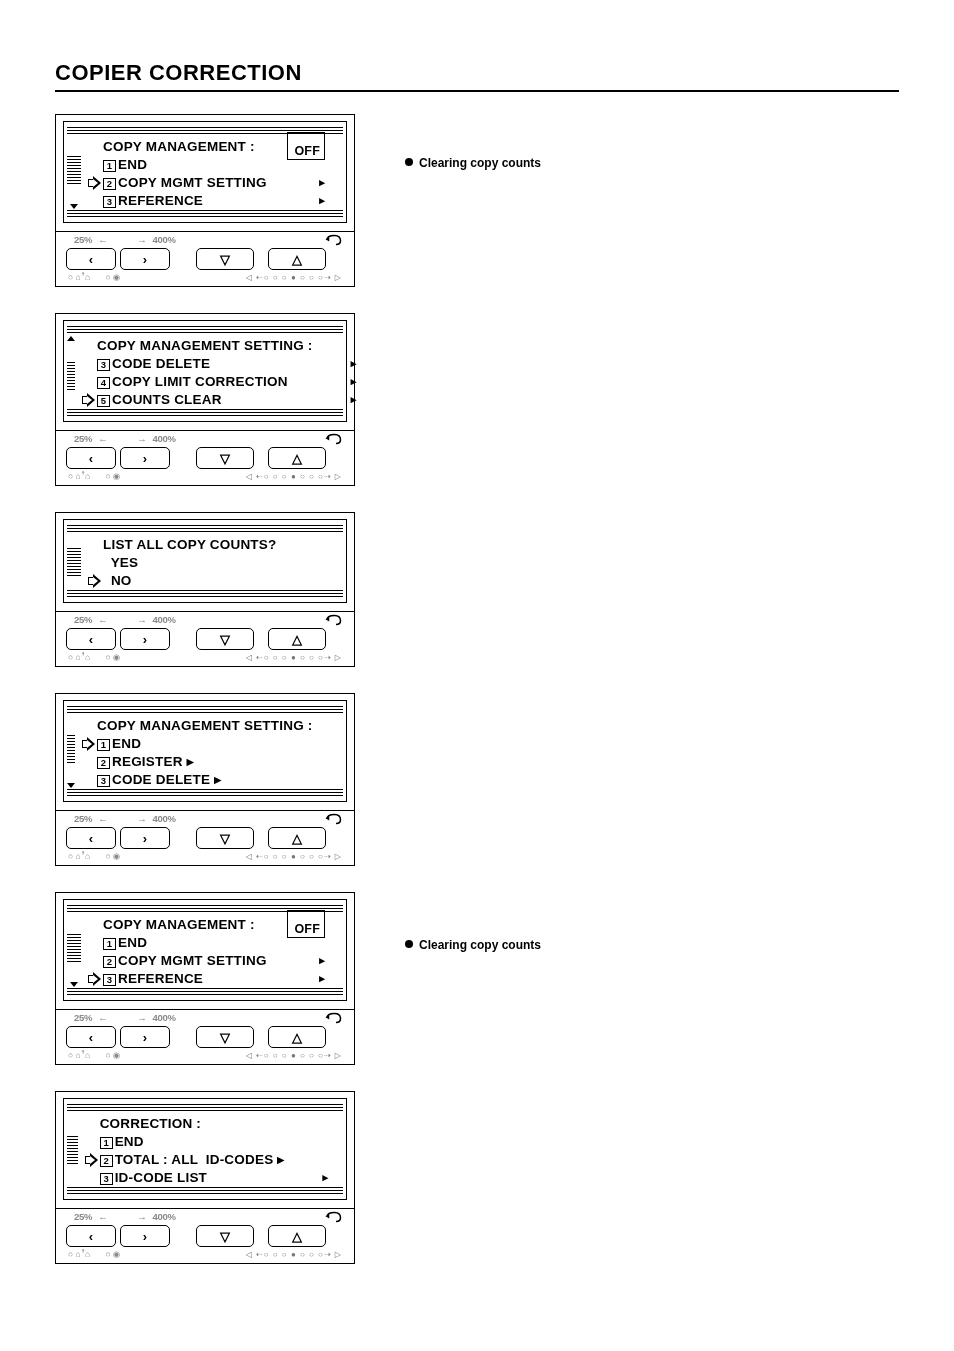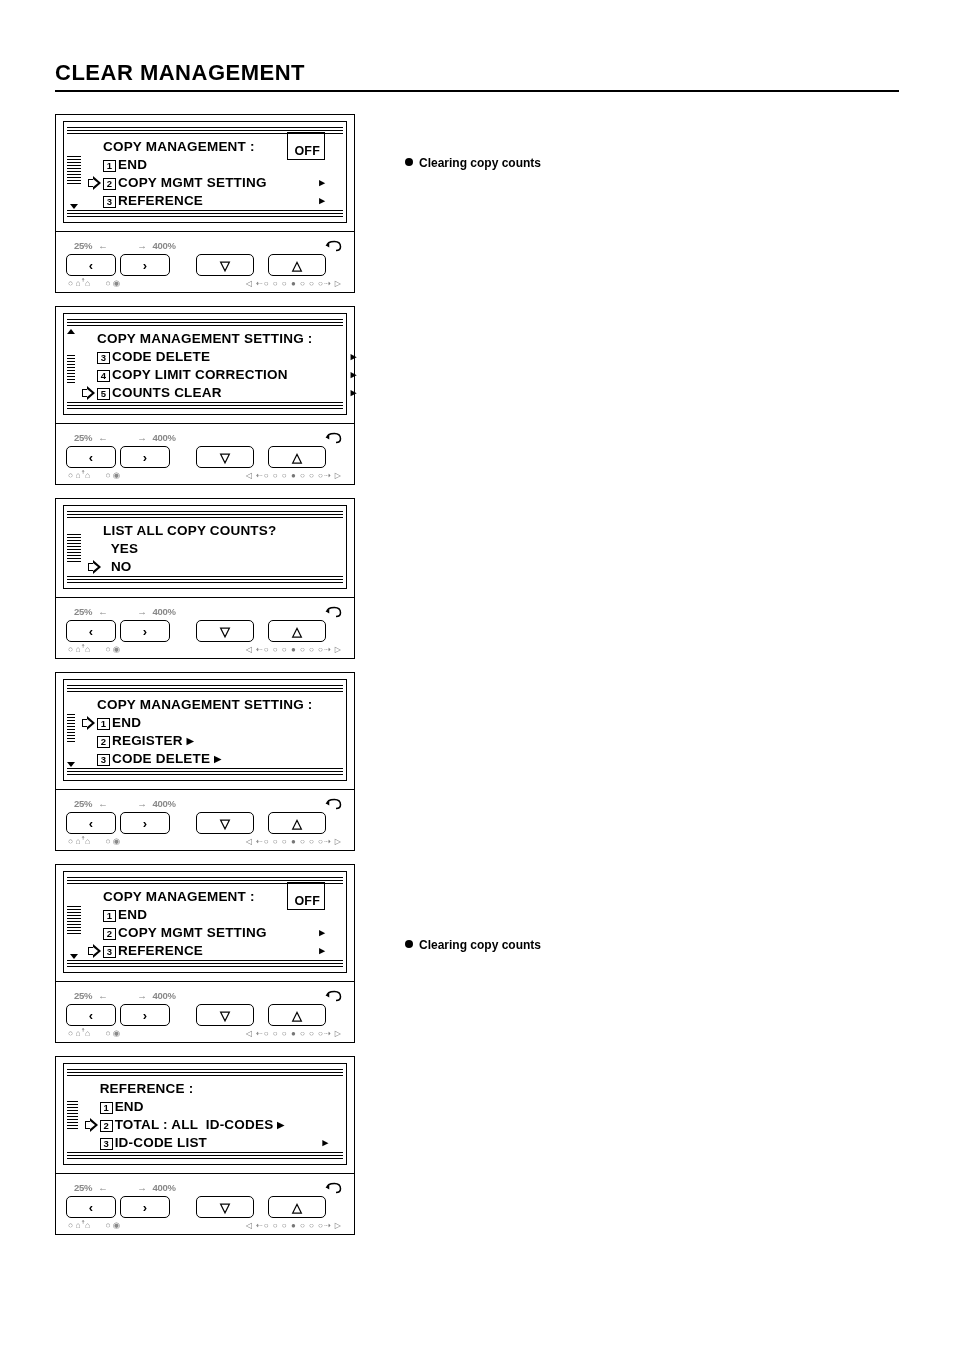--- a/index.html
+++ b/index.html
@@ -39,21 +39,21 @@
     width: 8px; height: 8px;
     background: #000;
     border-radius: 50%;
     vertical-align: 1px;
     margin-right: 6px;
   }
 
   
   .panel {
     border: 1px solid #000;
-    margin-bottom: 13px;
+    margin-bottom: 26px;
   }
   .lcd-outer {
     padding: 6px 7px 8px 7px;
   }
   .lcd {
     border: 1px solid #000;
     padding: 5px 3px 3px 3px;
     font-family: "Arial Narrow", Arial, sans-serif;
   }
   .stripes-top, .stripes-bottom {
@@ -160,21 +160,21 @@
     line-height: 10px;
     width: 11px;
     text-align: center;
     margin-right: 2px;
     font-weight: bold;
   }
 
   
   .controls {
     border-top: 1px solid #000;
-    padding: 7px 10px 4px 10px;
+    padding: 1px 10px 4px 10px;
     position: relative;
   }
   .zoom-line {
     font-size: 10px;
     color: #888;
     font-weight: bold;
     display: flex;
     align-items: center;
     justify-content: space-between;
     margin-bottom: 3px;
@@ -223,21 +223,21 @@
     border-right: 4px solid transparent;
   }
   .scroll-tri.up { border-bottom: 5px solid #000; margin: 1px auto; }
   .scroll-tri.down { border-top: 5px solid #000; margin: 1px auto; }
 
 </style>
 </head>
 <body>
 
 <div class="page">
-  <div class="title">CLEAR MANAGEMENT</div>
+  <div class="title">COPIER CORRECTION</div>
   <hr class="rule">
 
   <div class="columns">
     <div class="left-col" id="left-col">
   <div class="panel">
     <div class="lcd-outer">
       <div class="lcd">
         <div class="stripes-top">
                 <div></div>
                 <div></div>
@@ -786,21 +786,21 @@
                     <span></span>
                     <span></span>
                     <span></span>
                     <span></span>
                     <span></span>
                   </div>
                 </div>
           <div class="rows">
                   <div class="row">
              <span class="arrow-cell"></span>
-             <span class="label">REFERENCE :</span>
+             <span class="label">CORRECTION :</span>
              <span class="tail"></span>
            </div>
                   <div class="row">
                <span class="arrow-cell"></span>
                <span class="label"><span class="numbox">1</span>END</span>
                     <span class="tail"></span>
              </div>
                   <div class="row">
                <span class="arrow-cell">
                       <span class="ptr">

